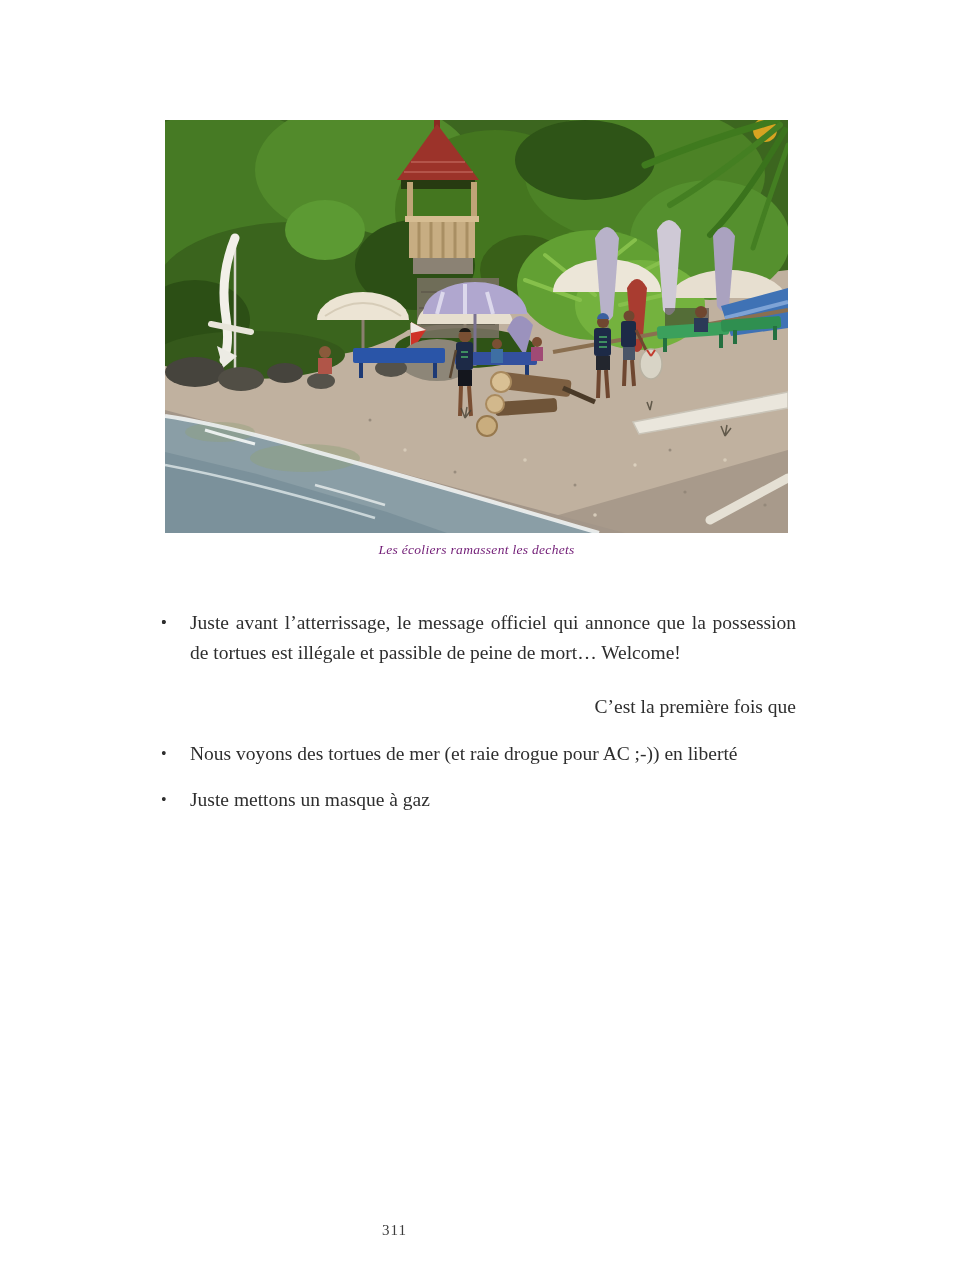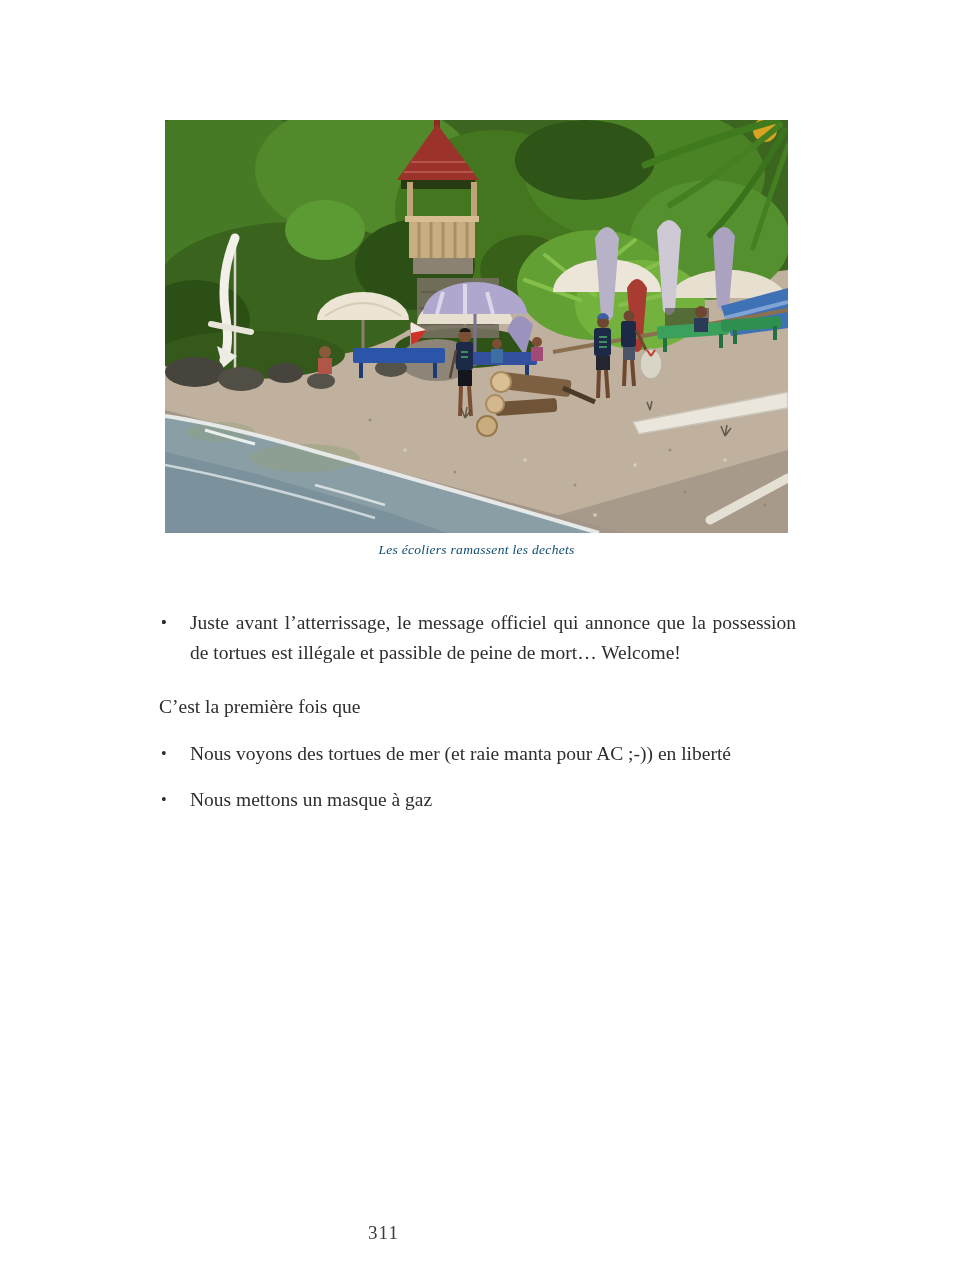--- a/index.html
+++ b/index.html
@@ -23,21 +23,21 @@
     overflow: hidden;
     background: #b8a997;
   }
   .photo-frame svg { display: block; }
   figcaption.photo-caption {
     margin-top: 9px;
     width: 623px;
     text-align: center;
     font-style: italic;
     font-size: 13.5px;
-    color: #0c4a6e;
+    color: #701a75;
     letter-spacing: 0.3px;
   }
 
   .content {
     position: absolute;
     left: 155px; top: 592px;
     width: 641px;
     font-size: 19.5px;
     line-height: 30px;
     text-align: justify;
@@ -50,30 +50,30 @@
   }
   .bullet-marker {
     position: absolute;
     left: 6px; top: 0;
     font-size: 16px;
     line-height: 30px;
     color: #2e2e2e;
   }
   .intro-paragraph {
     margin: 24px 0 17px 4px;
-    text-align: left;
+    text-align: right;
   }
   ul.bullet-list.second { margin-top: 0; }
 
   .page-footer {
     position: absolute;
-    left: 4px; top: 1222px;
+    left: 15px; top: 1222px;
     width: 759px;
     text-align: center;
-    font-size: 19px;
+    font-size: 15px;
     color: #3c3c3c;
     letter-spacing: 1px;
   }
 </style>
 </head>
 <body>
 
 <div class="page">
 
   <figure class="photo-figure">
@@ -289,25 +289,25 @@
         <span class="bullet-marker">•</span>
         <span>Juste avant l’atterrissage, le message officiel qui annonce que la possession de tortues est illégale et passible de peine de mort… Welcome!</span>
       </li>
     </ul>
 
     <p class="intro-paragraph">C’est la première fois que</p>
 
     <ul class="bullet-list second">
       <li>
         <span class="bullet-marker">•</span>
-        <span>Nous voyons des tortues de mer (et raie manta pour AC ;-)) en liberté</span>
+        <span>Nous voyons des tortues de mer (et raie drogue pour AC ;-)) en liberté</span>
       </li>
       <li>
         <span class="bullet-marker">•</span>
-        <span>Nous mettons un masque à gaz</span>
+        <span>Juste mettons un masque à gaz</span>
       </li>
     </ul>
   </div>
 
   <div class="page-footer">
     <span>311</span>
   </div>
 
 </div>
 

